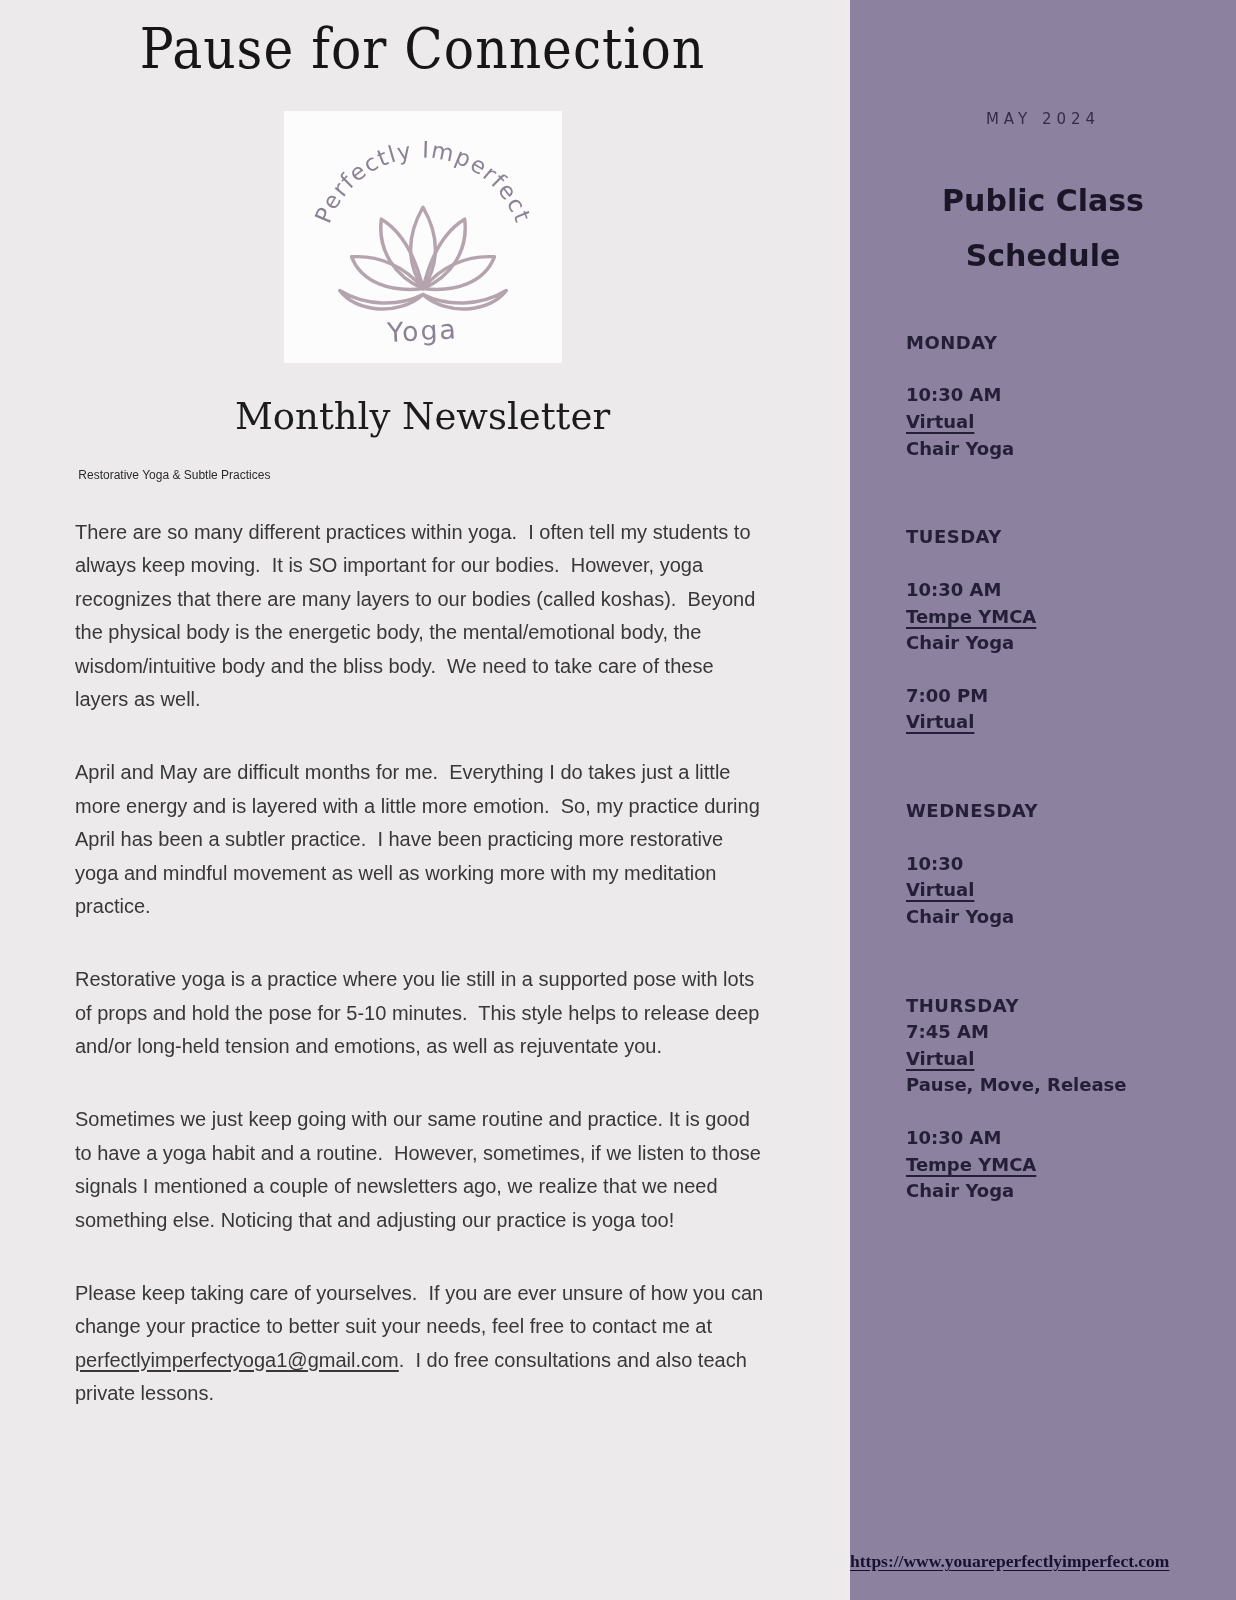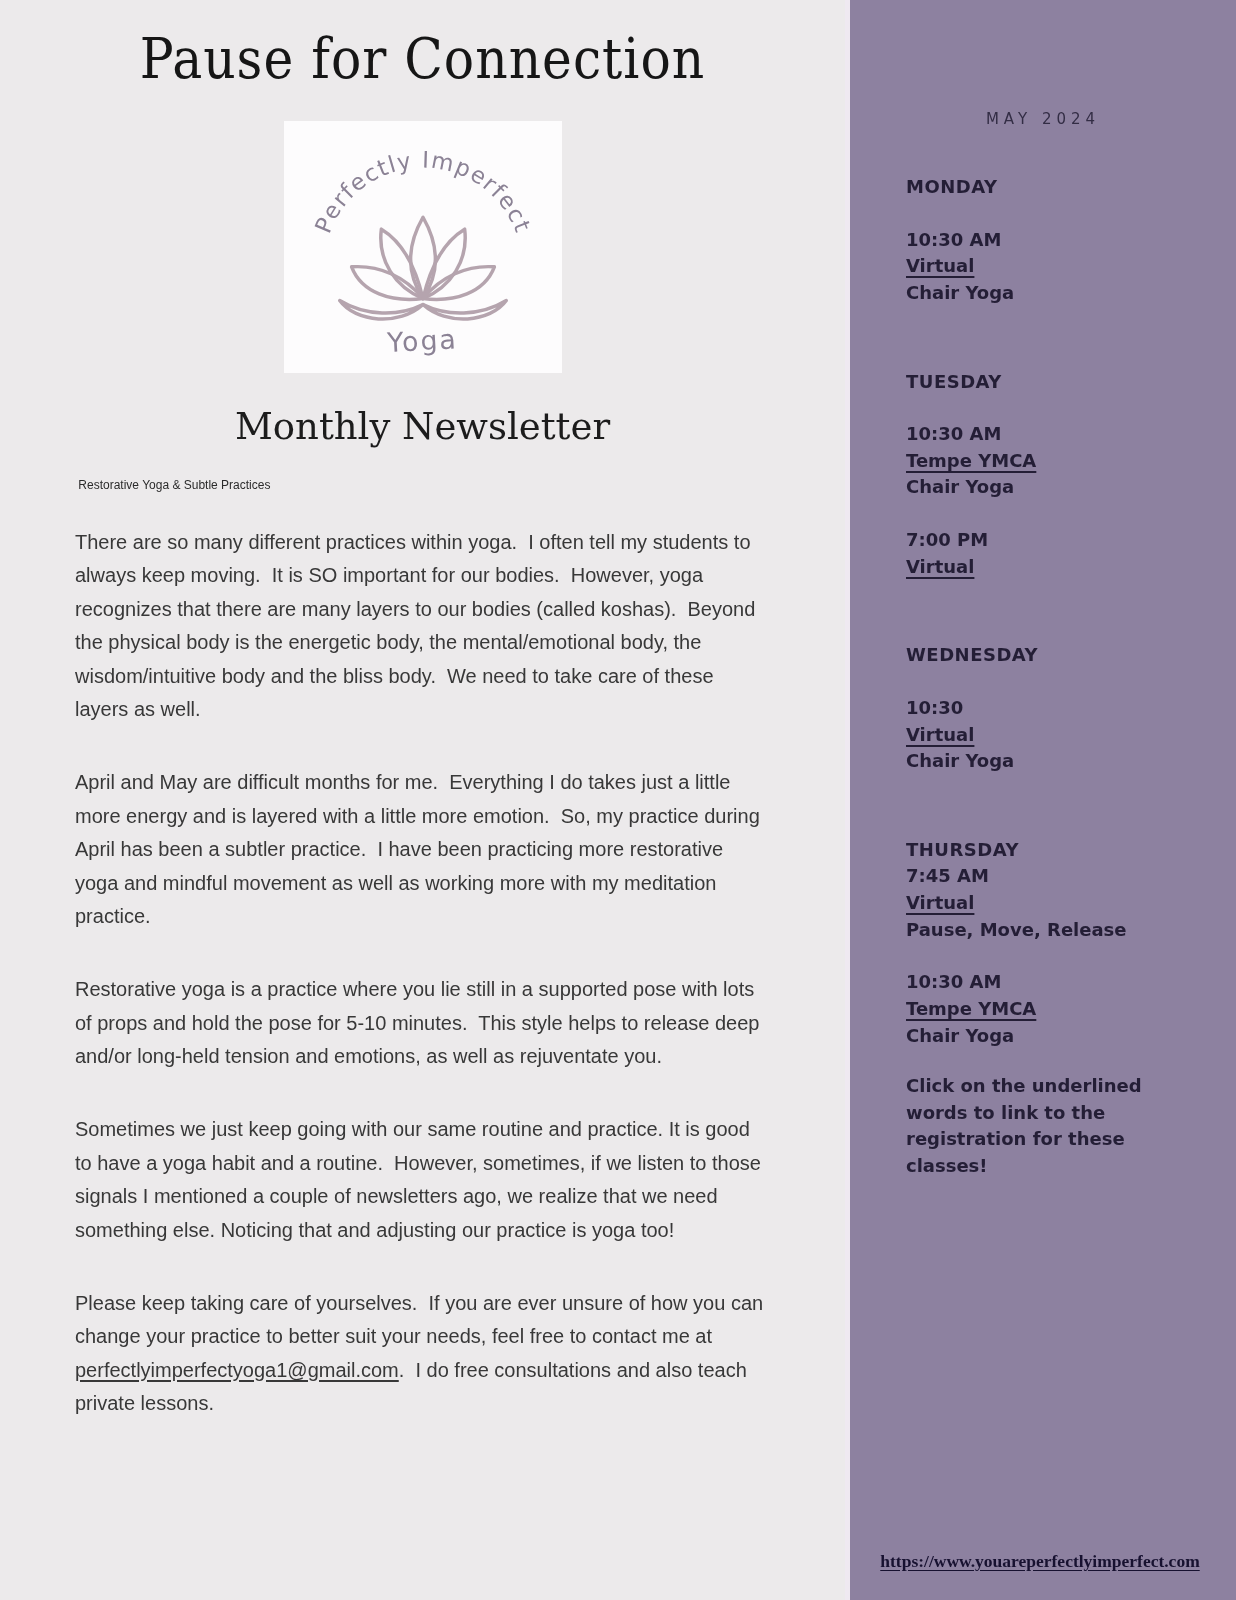--- a/index.html
+++ b/index.html
@@ -11,21 +11,21 @@
     height: 1600px;
     background: #eceaeb;
     display: flex;
     overflow: hidden;
   }
 
   
   .main { flex: 1 1 auto; width: 845px; }
 
   .title {
-    margin-top: 26px;
+    margin-top: 16px;
     text-align: center;
     font-family: "DejaVu Serif", "Liberation Serif", serif;
     font-weight: 500;
     font-stretch: semi-condensed;
     font-size: 56px;
     letter-spacing: 1px;
     color: #161616;
   }
 
   .logo {
@@ -138,21 +138,20 @@
   .note {
     margin-top: 24px;
     white-space: pre-wrap;
   }
 
   .sb-footer {
     position: absolute;
     left: 0;
     right: 6px;
     bottom: 28px;
-    text-align: center;
   }
   .footer-link {
     font-family: "Liberation Serif", "DejaVu Serif", serif;
     font-weight: bold;
     font-size: 17.5px;
     color: #171130;
     text-decoration: underline;
     text-underline-offset: 3px;
     cursor: pointer;
     white-space: nowrap;
@@ -198,20 +197,24 @@
       <p>Restorative yoga is a practice where you lie still in a supported pose with lots of props and hold the pose for 5-10 minutes.  This style helps to release deep and/or long-held tension and emotions, as well as rejuventate you.</p>
       <p>Sometimes we just keep going with our same routine and practice. It is good to have a yoga habit and a routine.  However, sometimes, if we listen to those signals I mentioned a couple of newsletters ago, we realize that we need something else. Noticing that and adjusting our practice is yoga too!</p>
       <p><span>Please keep taking care of yourselves.  If you are ever unsure of how you can change your practice to better suit your needs, feel free to contact me at </span><span class="email-link">perfectlyimperfectyoga1@gmail.com</span><span>.  I do free consultations and also teach private lessons.</span></p>
     </div>
   </div>
 
   <aside class="sidebar">
 
     <div class="sb-date">MAY 2024</div>
 
+    <h2 class="sb-title">
+      <div>Public Class</div>
+      <div>Schedule</div>
+    </h2>
 
     <div class="schedule">
 
       <section class="day">
         <div class="day-header">MONDAY</div>
         <div class="entry">
           <div>10:30 AM</div>
           <div><span class="slink">Virtual</span></div>
           <div class="desc">Chair Yoga</div>
         </div>
@@ -244,21 +247,20 @@
         <div class="entry">
           <div>7:45 AM</div>
           <div><span class="slink">Virtual</span></div>
           <div class="desc">Pause, Move, Release</div>
         </div>
         <div class="entry">
           <div>10:30 AM</div>
           <div><span class="slink">Tempe YMCA</span></div>
           <div class="desc">Chair Yoga</div>
         </div>
-        <div class="note">Click on the underlined words to link to the registration for these classes!</div>
       </section>
 
     </div>
 
     <div class="sb-footer">
       <span class="footer-link">https://www.youareperfectlyimperfect.com</span>
     </div>
   </aside>
 </div>
 

